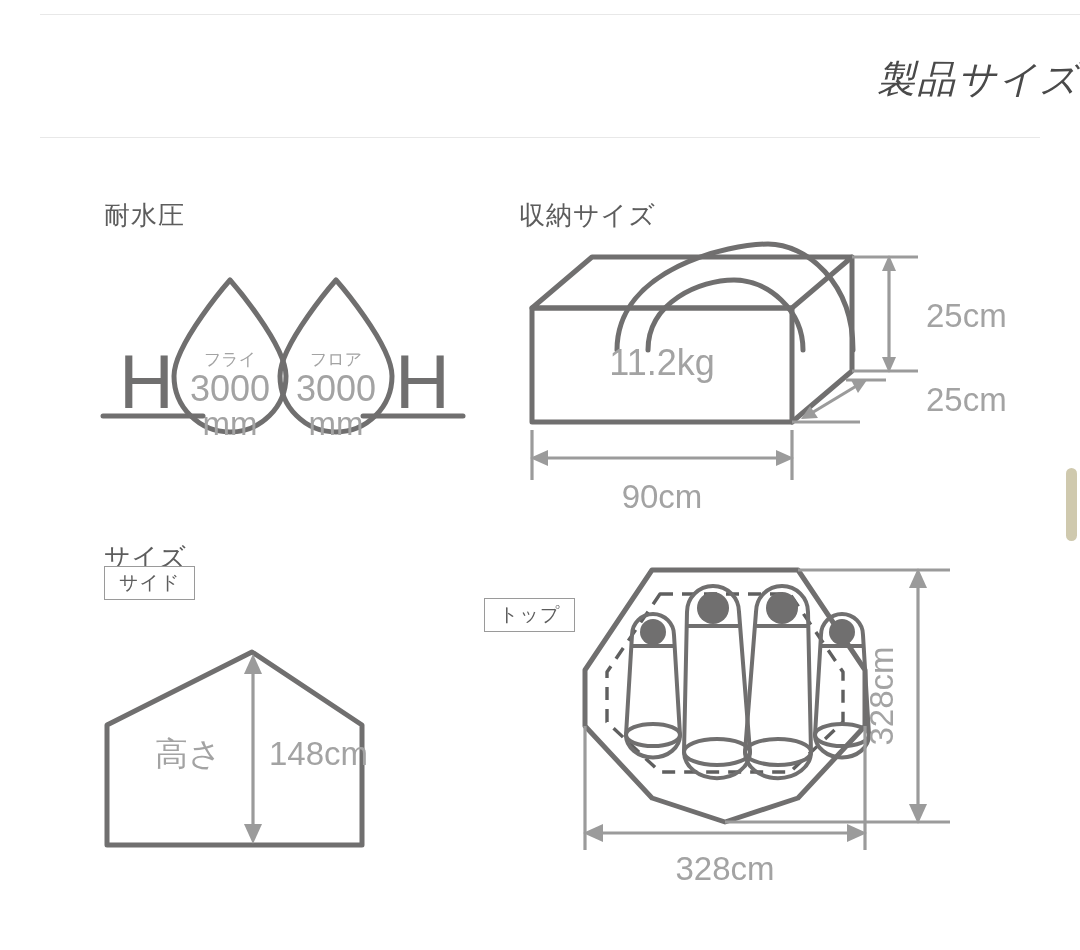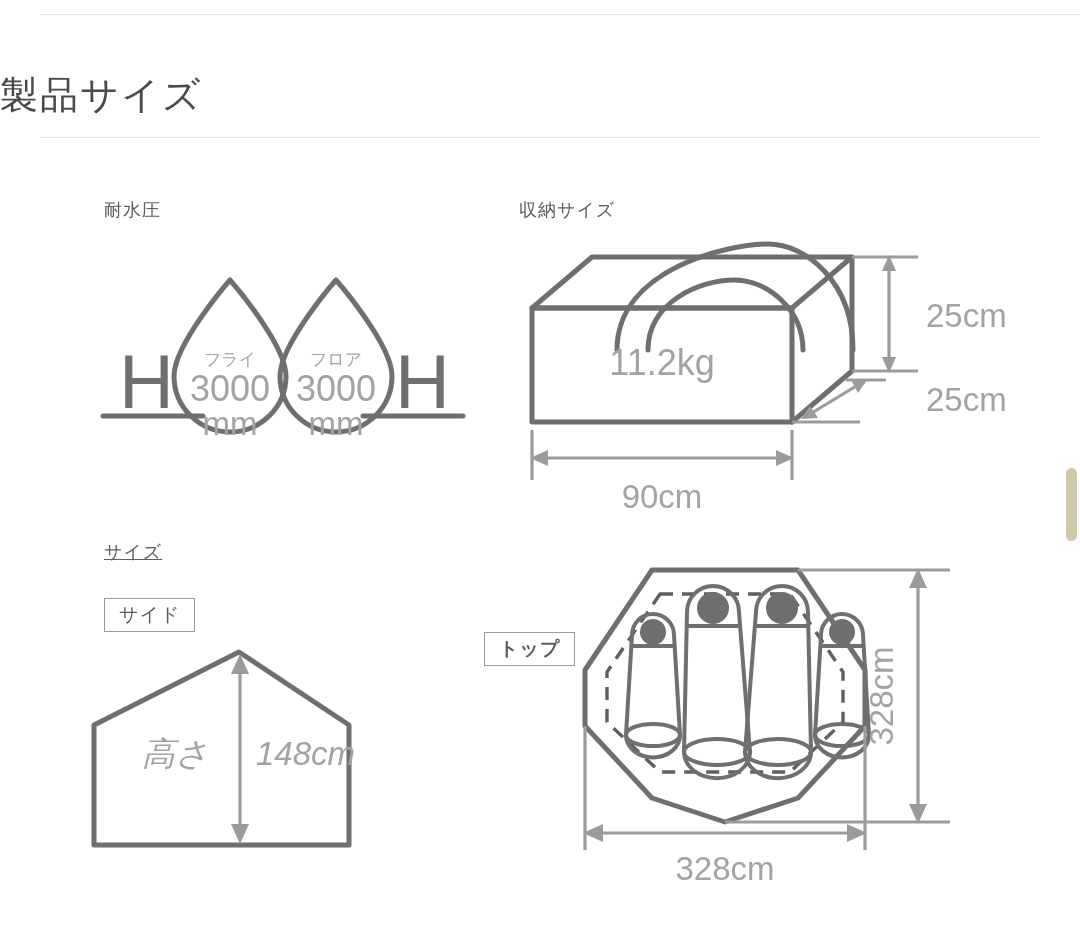--- a/index.html
+++ b/index.html
@@ -29,63 +29,64 @@
     background: #e8e8e8;
   }
   .rule.top   { left: 40px; right: 0px;  top: 14px; }
   .rule.under { left: 40px; right: 40px; top: 137px; }
 
   
   .page-title {
     position: absolute;
     left: 0;
     right: 0;
-    top: 48px;
-    text-align: left;
+    top: 32px;
+    text-align: right;
     font-size: 38px;
     line-height: 1.2;
     color: #4a4a4a;
     font-weight: 400;
     letter-spacing: 2px;
+    font-style: italic;
   }
 
   
   .sec-title {
     position: absolute;
-    font-size: 18px;
+    font-size: 26px;
     color: #5d5d5d;
     letter-spacing: 1px;
     white-space: nowrap;
   }
   .sec-title.waterproof { left: 104px; top: 198px; }
   .sec-title.storage    { left: 519px; top: 198px; text-align: center; }
   .sec-title.size       { left: 104px; top: 540px; text-decoration: underline; }
 
   
   .badge {
     position: absolute;
     border: 1px solid #9a9a9a;
     color: #5d5d5d;
     font-size: 19px;
     padding: 6px 14px 7px 14px;
     background: #fff;
     letter-spacing: 1px;
     white-space: nowrap;
     line-height: 1;
   }
-  .badge.side { left: 104px; top: 598px; }
-  .badge.top  { left: 484px; top: 632px; font-weight: bold; }
+  .badge.side { left: 104px; top: 566px; }
+  .badge.top  { left: 484px; top: 598px; }
 
   
   .fig { position: absolute; }
   .fig svg { display: block; overflow: visible; }
 
   .fig.waterproof { left: 95px;  top: 240px; }
   .fig.storage    { left: 520px; top: 230px; }
-  .fig.sideview   { left: 79px;  top: 640px; font-style: italic; }
+  .fig.sideview   { left: 92px;  top: 640px; }
   .fig.topview    { left: 560px; top: 550px; }
 
   
   .stroke-main  { fill: none; stroke: #706f6f; stroke-width: 5; stroke-linejoin: round; stroke-linecap: round; }
   .stroke-thin  { fill: none; stroke: #706f6f; stroke-width: 4; stroke-linejoin: round; stroke-linecap: round; }
   .fill-main    { fill: #706f6f; }
   .dim-line     { fill: none; stroke: #9b9b9b; stroke-width: 3.2; }
   .dim-tick     { fill: none; stroke: #9b9b9b; stroke-width: 3.2; }
   .dim-arrow    { fill: #9b9b9b; }
   .label-grey   { fill: #a3a3a3; font-family: "Liberation Sans", "DejaVu Sans", sans-serif; }

